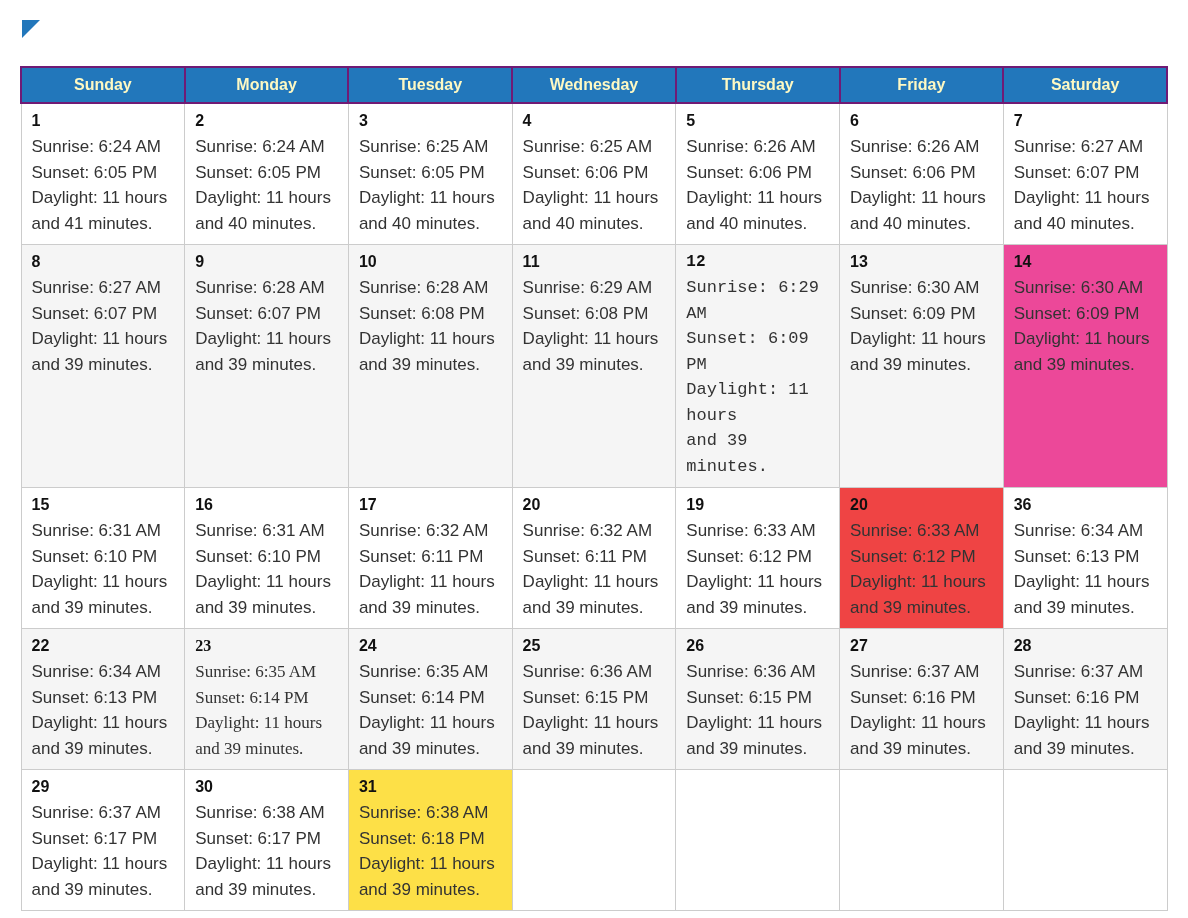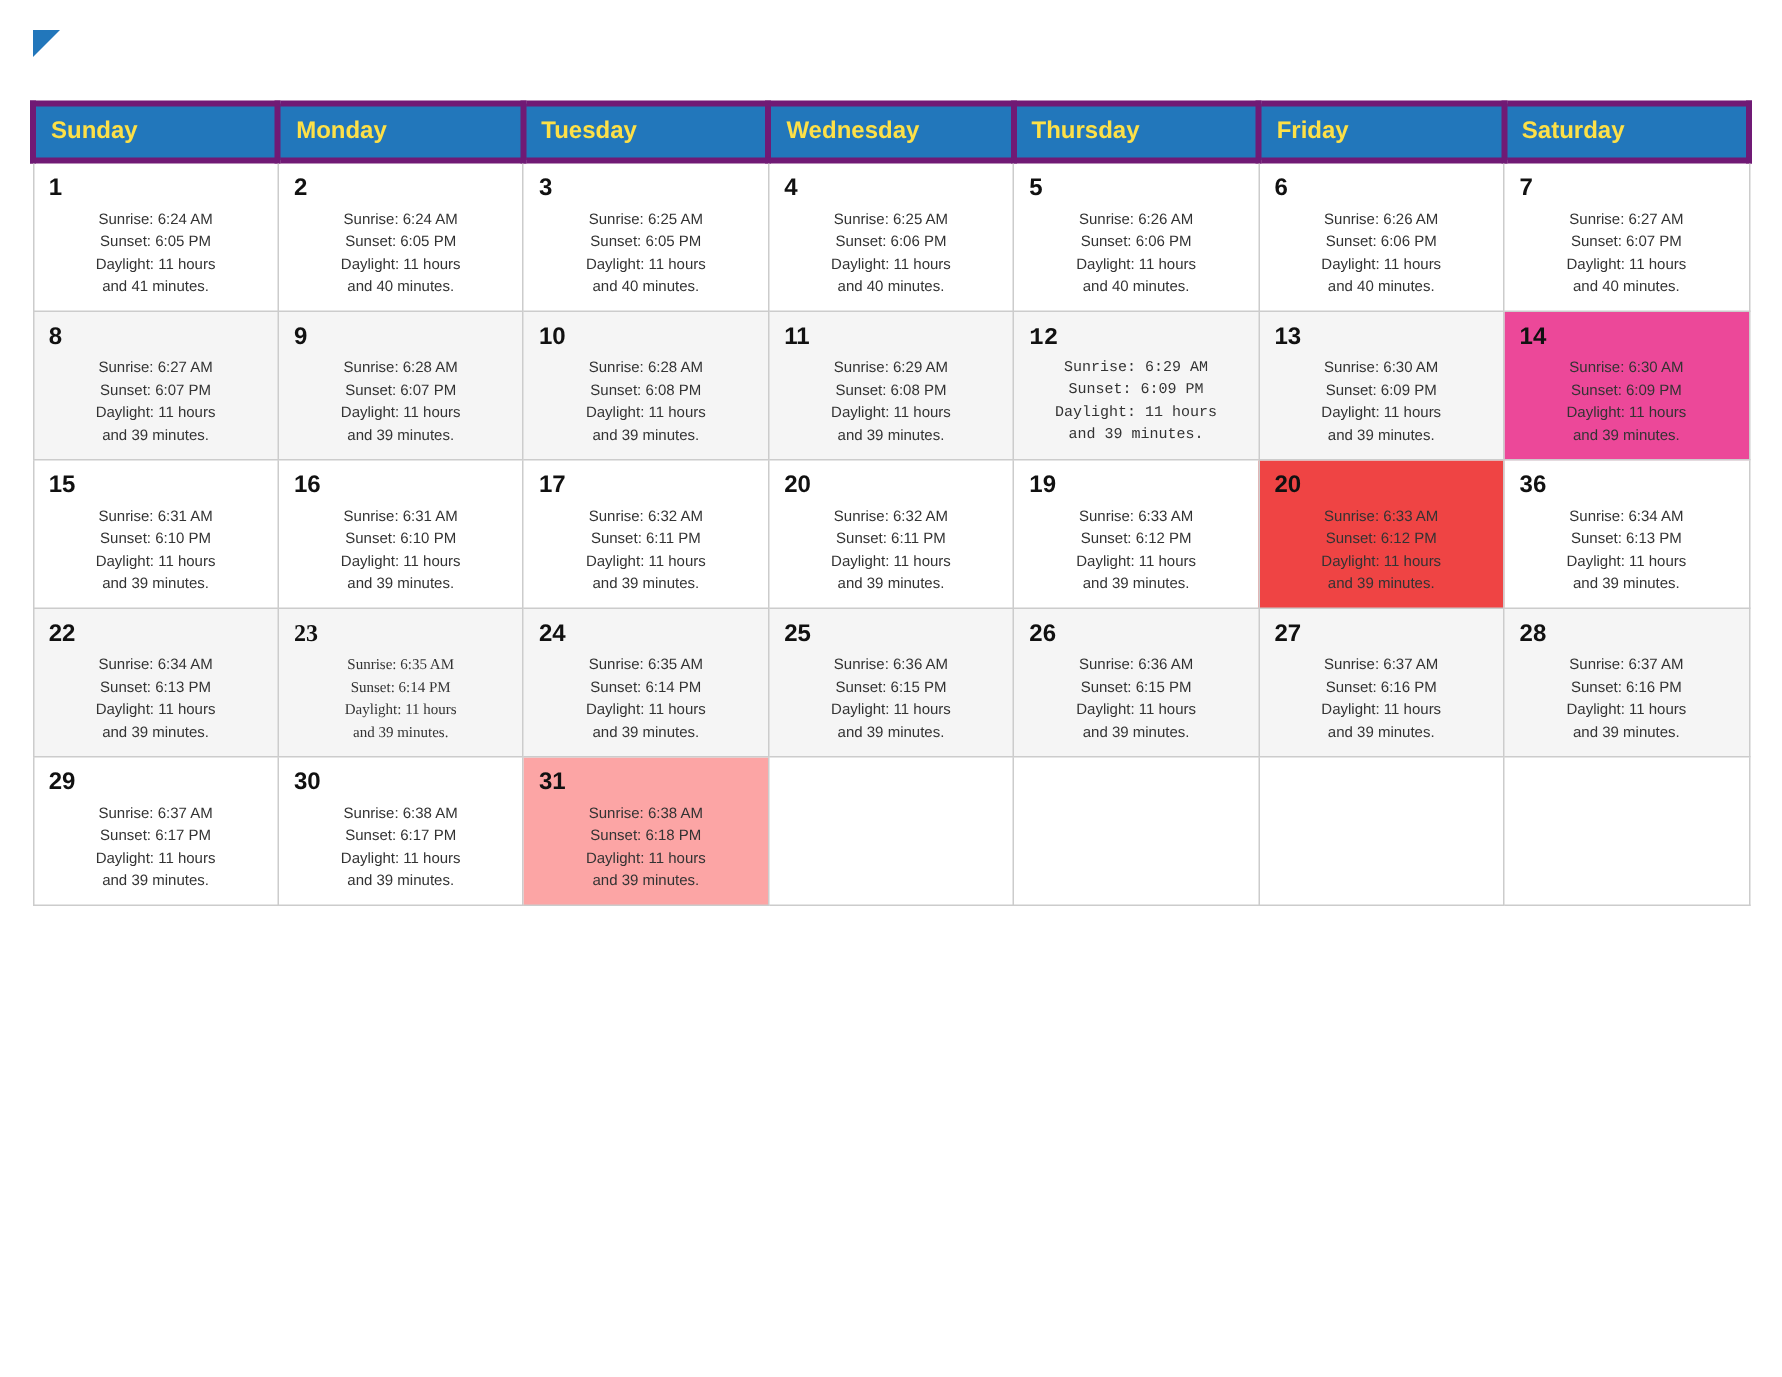--- a/index.html
+++ b/index.html
@@ -54,45 +54,44 @@
       color: #333;
       margin-top: 4px;
     }
     .calendar-table {
       width: 100%;
       border-collapse: collapse;
       border: 1px solid #2277bb;
     }
     .calendar-table th {
       background-color: #2277bb;
-      color: #fde047;
+      color: #fef9c3;
       font-size: 16px;
       font-weight: bold;
       padding: 8px 10px;
-      text-align: left;
-      border: 4px solid #701a75;
+      text-align: center;
+      border: 2px solid #701a75;
     }
     .calendar-table td {
       vertical-align: top;
       padding: 8px 10px;
       border: 1px solid #ccc;
       width: calc(100% / 7);
       min-height: 100px;
     }
     .day-number {
       font-size: 16px;
       font-weight: bold;
       color: #111;
       margin-bottom: 4px;
     }
     .day-info {
-      font-size: 10px;
+      font-size: 17px;
       color: #333;
       line-height: 1.5;
-      text-align: center;
     }
     tr:nth-child(odd) td {
       background-color: #f9f9f9;
     }
     tr:nth-child(even) td {
       background-color: #fff;
     }
   </style>
 </head>
 <body>
@@ -254,21 +253,21 @@
       </tr>
       <tr style="background-color: rgb(255, 255, 255);">
         <td style="background-color: rgb(255, 255, 255);">
           <div class="day-number">29</div>
           <div class="day-info">Sunrise: 6:37 AM<br>Sunset: 6:17 PM<br>Daylight: 11 hours<br>and 39 minutes.</div>
         </td>
         <td style="background-color: rgb(255, 255, 255);">
           <div class="day-number">30</div>
           <div class="day-info">Sunrise: 6:38 AM<br>Sunset: 6:17 PM<br>Daylight: 11 hours<br>and 39 minutes.</div>
         </td>
-        <td style="background-color: #fca5a5;">
+        <td style="background-color: #fde047;">
           <div class="day-number">31</div>
           <div class="day-info">Sunrise: 6:38 AM<br>Sunset: 6:18 PM<br>Daylight: 11 hours<br>and 39 minutes.</div>
         </td>
         <td style="background-color: rgb(255, 255, 255);"></td>
         <td style="background-color: rgb(255, 255, 255);"></td>
         <td style="background-color: rgb(255, 255, 255);"></td>
         <td style="background-color: rgb(255, 255, 255);"></td>
       </tr>
     </tbody>
 </table>

